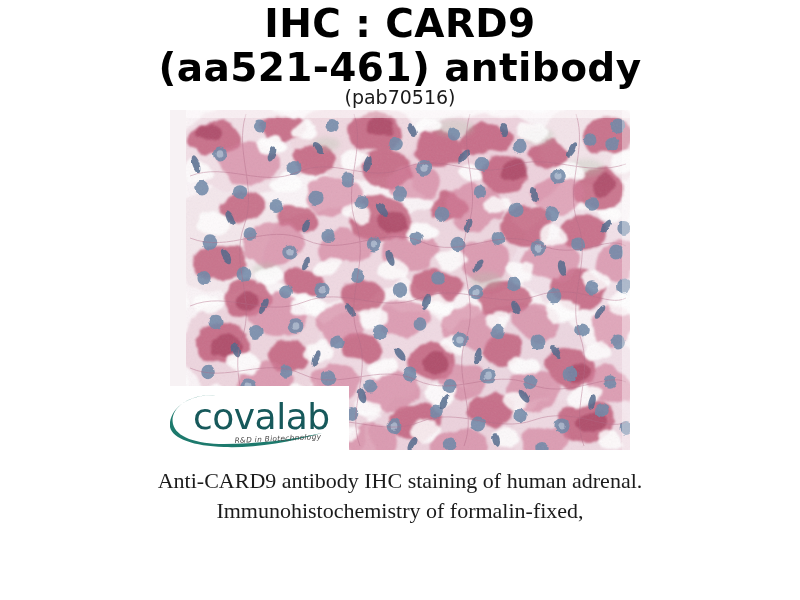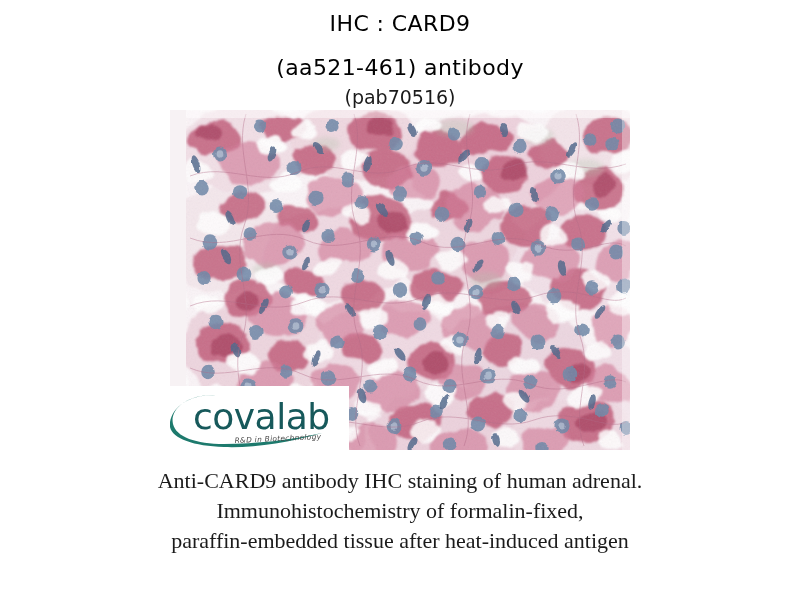--- a/index.html
+++ b/index.html
@@ -19,22 +19,22 @@
   
   #title-block {
     position: absolute;
     top: 0;
     left: 0;
     width: 800px;
     text-align: center;
   }
   .title-line {
     font-family: "DejaVu Sans", sans-serif;
-    font-weight: normal;
-    font-size: 22px;
+    font-weight: bold;
+    font-size: 39px;
     letter-spacing: 0.4px;
     color: #000000;
     line-height: 40px;
     white-space: pre;
   }
   #title-line-1 { margin-top: 4px; }
   #title-line-2 { margin-top: 4px; }
   #catalog-code {
     font-family: "DejaVu Sans", sans-serif;
     font-size: 19px;
@@ -484,16 +484,15 @@
         <text class="logo-word" x="23" y="43">covalab</text>
 
         <text class="logo-tagline" x="108" y="55" text-anchor="middle" transform="rotate(-2.5 108 55)">R&amp;D in Biotechnology</text>
       </svg>
     </div>
   </div>
 
   <div id="caption">
     <div class="caption-line">Anti-CARD9 antibody IHC staining of human adrenal.</div>
     <div class="caption-line">Immunohistochemistry of formalin-fixed,</div>
-    <div class="caption-line">paraffin-embedded tissue after heat-induced antigen</div>
   </div>
 
 </div>
 
 </body></html>

